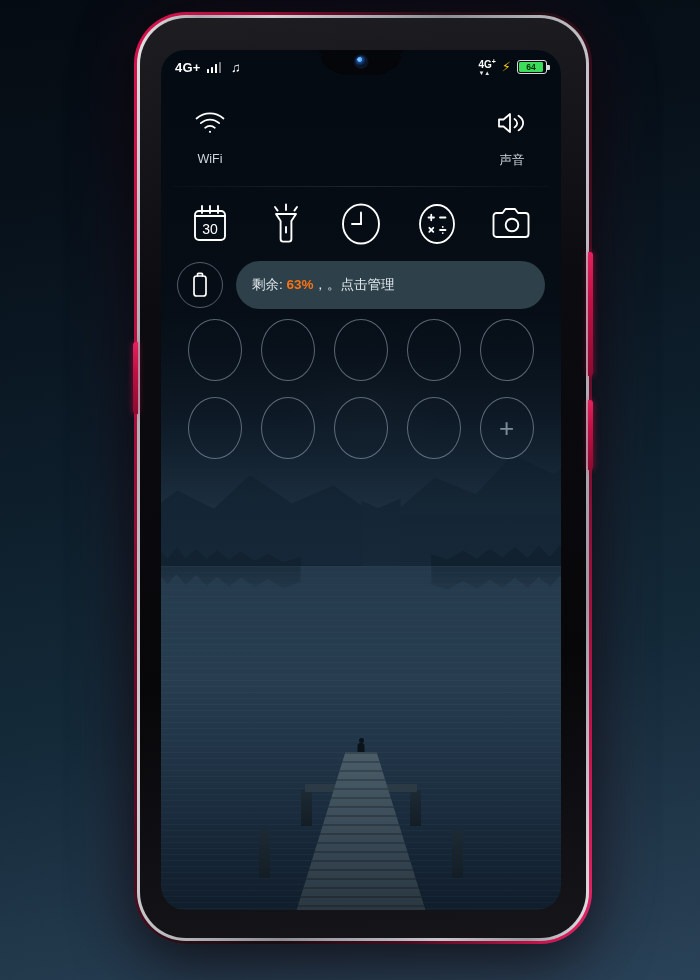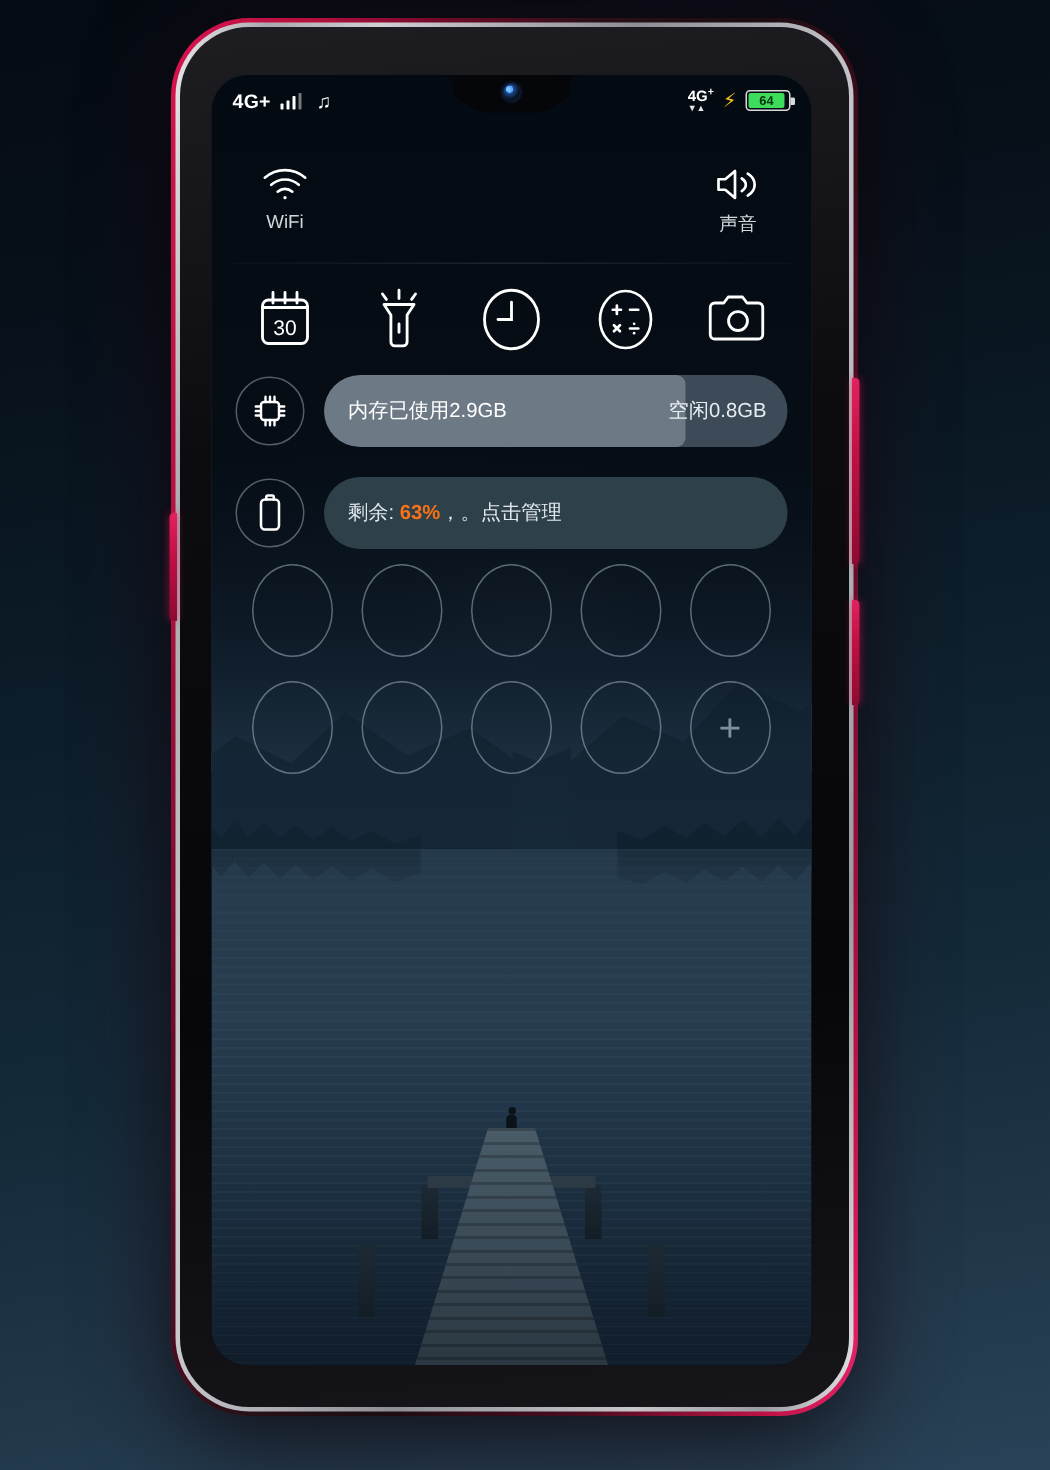--- a/index.html
+++ b/index.html
@@ -18,21 +18,21 @@
         #0c1c28 42%,
         #142a39 68%,
         #22394c 88%,
         #2a4257 100%);
     position: relative;
   }
 
   
   .device {
     position: absolute;
-    left: 114px;
+    left: 134px;
     top: 12px;
     width: 458px;
     height: 932px;
     border-radius: 52px;
     background: linear-gradient(105deg, #d9134f 0%, #b3103f 14%, #6d0a27 26%,
                 #2a1018 40%, #1b0d12 55%, #4a0c1e 74%, #c41248 92%, #e8256a 100%);
     box-shadow: 0 18px 60px rgba(0,0,0,.65),
                 0 0 80px rgba(220,20,80,.10);
     padding: 4px;
   }
@@ -229,21 +229,21 @@
     font-size:8.5px; font-weight:700; color:#06310f;
   }
 
   
   .toggle-row {
     display:flex; align-items:flex-start; justify-content:space-between;
     padding: 0 18px;
   }
   .toggle-row-1 { margin-top: 56px; }
   .tg {
-    width: 62px; display:flex; flex-direction:column; align-items:center; gap:1px;
+    width: 62px; display:flex; flex-direction:column; align-items:center; gap:12px;
     cursor: pointer;
   }
   .tg-ico { height: 34px; display:flex; align-items:center; justify-content:center; }
   .tg-label { font-size: 12.5px; color:#cfd6dc; }
   .divider {
     height:1px; margin: 17px 12px 0;
     background: linear-gradient(90deg, rgba(255,255,255,.02), rgba(255,255,255,.10), rgba(255,255,255,.02));
   }
   .toggle-row-2 { margin-top: 20px; }
 
@@ -460,34 +460,20 @@
         <div class="tg">
           <div class="tg-ico">
             <svg width="42" height="38" viewBox="0 0 42 38" fill="none" stroke="#fff" stroke-width="1.9" stroke-linecap="round" stroke-linejoin="round">
               <path d="M2.5 11a3 3 0 0 1 3-3h6l3-4h9.5l3 4h7.5a3 3 0 0 1 3 3v18a3 3 0 0 1-3 3H5.5a3 3 0 0 1-3-3z"></path>
               <circle cx="21" cy="20" r="6.3"></circle>
             </svg>
           </div>
         </div>
       </div>
 
-      <div class="inforow">
-        <div class="circ-ico">
-          <svg width="24" height="24" viewBox="0 0 24 24" fill="none" stroke="#fff" stroke-width="1.6" stroke-linecap="round">
-            <rect x="6" y="6" width="12" height="12" rx="2"></rect>
-            <path d="M9 2.5v3.5M12 2.5v3.5M15 2.5v3.5M9 18v3.5M12 18v3.5M15 18v3.5"></path>
-            <path d="M2.5 9H6M2.5 12H6M2.5 15H6M18 9h3.5M18 12h3.5M18 15h3.5"></path>
-          </svg>
-        </div>
-        <div class="membar">
-          <div class="membar-fill" style="width: 78%;"></div>
-          <span class="mem-used">内存已使用2.9GB</span>
-          <span class="mem-free">空闲0.8GB</span>
-        </div>
-      </div>
 
       <div class="inforow">
         <div class="circ-ico">
           <svg width="20" height="28" viewBox="0 0 20 28" fill="none" stroke="#fff" stroke-width="1.7" stroke-linecap="round" stroke-linejoin="round">
             <rect x="4" y="5" width="12" height="20" rx="2.6"></rect>
             <path d="M7.5 5V3.3a1 1 0 0 1 1-1h3a1 1 0 0 1 1 1V5"></path>
           </svg>
         </div>
         <div class="battbar">
           <span class="txt"><span>剩余: </span><span class="pct" style="color: #f97316;">63%</span><span>，。点击管理</span></span>

